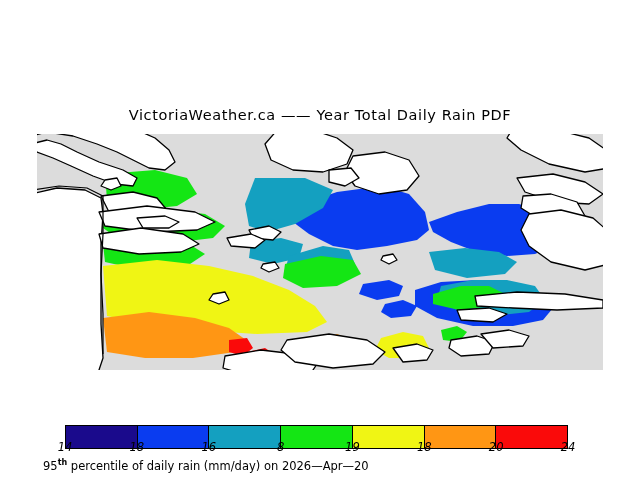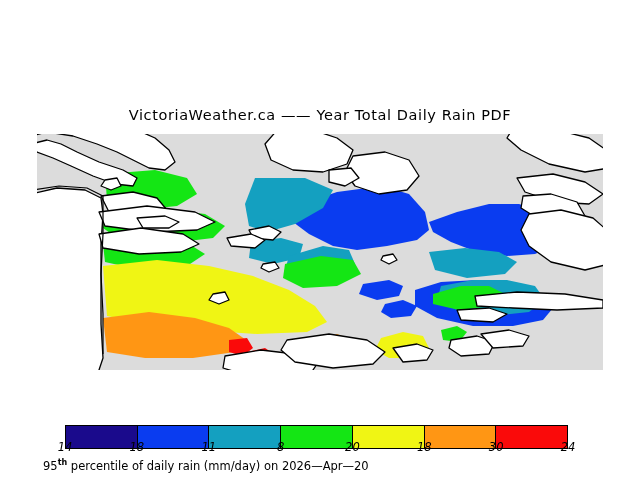--- a/index.html
+++ b/index.html
@@ -242,25 +242,25 @@
       <div class="cb-seg" style="background:#14e614"></div>
       <div class="cb-seg" style="background:#f0f514"></div>
       <div class="cb-seg" style="background:#ff9614"></div>
       <div class="cb-seg" style="background:#fa0a0a"></div>
     </div>
   </div>
 
   <div id="cb-ticklabels">
     <span class="cb-tick" style="left:0%">14</span>
     <span class="cb-tick" style="left:14.285%">18</span>
-    <span class="cb-tick" style="left:28.571%">11</span>
+    <span class="cb-tick" style="left:28.571%">16</span>
     <span class="cb-tick" style="left:42.857%">8</span>
-    <span class="cb-tick" style="left:57.142%">20</span>
+    <span class="cb-tick" style="left:57.142%">19</span>
     <span class="cb-tick" style="left:71.428%">18</span>
-    <span class="cb-tick" style="left:85.714%">30</span>
+    <span class="cb-tick" style="left:85.714%">20</span>
     <span class="cb-tick" style="left:100%">24</span>
   </div>
 
   <div id="cb-caption">
     <span>95</span><sup>th</sup><span> percentile of daily rain (mm/day) on 2026—Apr—20</span>
   </div>
 
 </div>
 
 </body></html>

